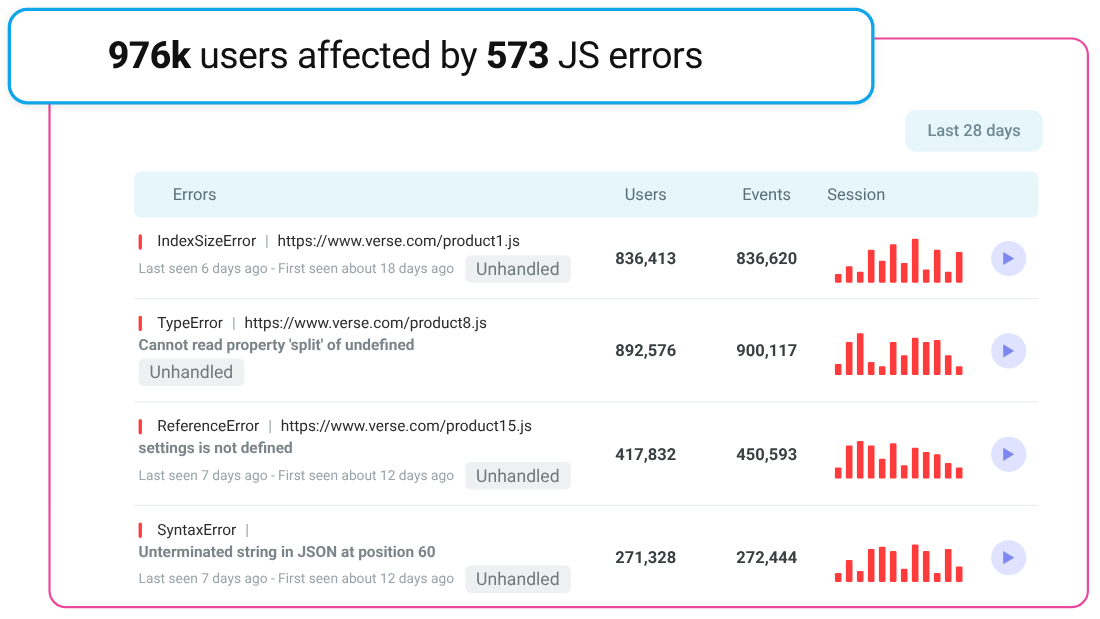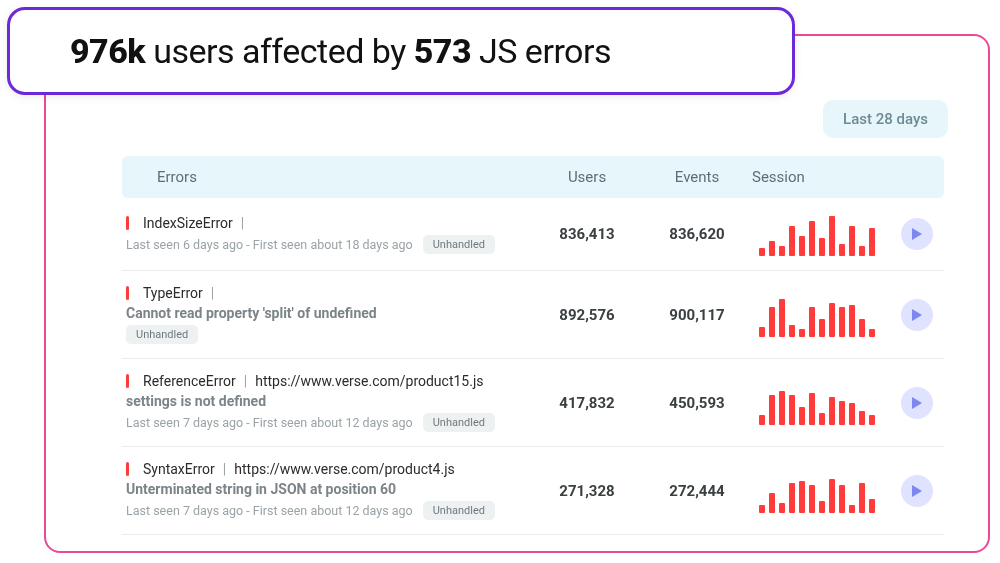--- a/index.html
+++ b/index.html
@@ -24,25 +24,25 @@
       overflow: hidden;
     }
 
     .headline-bubble {
       position: absolute;
       left: 7px;
       top: 7px;
       width: 788px;
       height: 88px;
       background: #fff;
-      border: 3px solid #6d28d9;
+      border: 3px solid #0ea5e9;
       border-radius: 18px;
       display: flex;
       align-items: center;
-      padding-left: 60px;
+      padding-left: 88px;
       z-index: 10;
       box-shadow: 0 2px 8px rgba(0,0,0,0.08);
     }
     .headline {
       font-size: 34px;
       color: #111;
       font-weight: 400;
       letter-spacing: -0.5px;
     }
     .headline .bold { font-weight: 800; }
@@ -92,21 +92,21 @@
 
     .cell-error { padding-left: 4px; padding-right: 10px; }
     .line1 { display: flex; align-items: center; gap: 8px; font-size: 14px; color: #2b2b2b; margin-bottom: 4px; }
     .red-pipe { display: inline-block; width: 3px; height: 14px; background: #ff3b3b; border-radius: 2px; margin-right: 6px; }
     .sep-pipe { color: #9aa3a7; }
     .line2 { font-size: 14px; font-weight: 700; color: #7b8488; margin-bottom: 4px; }
     .line3 { font-size: 12.5px; color: #9aa3a7; display: flex; align-items: center; gap: 10px; }
     .unhandled-badge {
       background: #eef1f2;
       color: #6f7a7f;
-      font-size: 11px;
+      font-size: 16px;
       padding: 3px 10px;
       border-radius: 5px;
     }
 
     .cell-num { text-align: center; font-size: 15px; color: #3a3f41; font-weight: bold; }
 
     .cell-spark { display: flex; align-items: flex-end; justify-content: center; gap: 4px; height: 44px; padding: 0 6px; }
     .cell-spark .bar { width: 6px; background: #ff3b3b; border-radius: 1px; }
 
     .cell-session { display: flex; align-items: center; justify-content: center; }
@@ -131,20 +131,21 @@
       <div class="th-events">Events</div>
       <div class="th-session">Session</div>
     </div>
     <div id="rows">
         <div class="row">
           <div class="cell-error">
             <div class="line1">
               <span class="red-pipe"></span>
               <span>IndexSizeError</span>
               <span class="sep-pipe">|</span>
+              <span>https://www.verse.com/product1.js</span>
             </div>
             <div class="line3">
               <span>Last seen 6 days ago - First seen about 18 days ago</span>
               <span class="unhandled-badge">Unhandled</span>
             </div>
           </div>
           <div class="cell-num">836,413</div>
           <div class="cell-num">836,620</div>
           <div class="cell-spark">
             <div class="bar" style="height: 8px;"></div>
@@ -167,20 +168,21 @@
               </svg>
             </div>
           </div>
         </div>
         <div class="row">
           <div class="cell-error">
             <div class="line1">
               <span class="red-pipe"></span>
               <span>TypeError</span>
               <span class="sep-pipe">|</span>
+              <span>https://www.verse.com/product8.js</span>
             </div>
             <div class="line2">Cannot read property 'split' of undefined</div>
             <div class="line3">
               <span class="unhandled-badge">Unhandled</span>
             </div>
           </div>
           <div class="cell-num">892,576</div>
           <div class="cell-num">900,117</div>
           <div class="cell-spark">
             <div class="bar" style="height: 10px;"></div>
@@ -241,21 +243,20 @@
               </svg>
             </div>
           </div>
         </div>
         <div class="row">
           <div class="cell-error">
             <div class="line1">
               <span class="red-pipe"></span>
               <span>SyntaxError</span>
               <span class="sep-pipe">|</span>
-              <span>https://www.verse.com/product4.js</span>
             </div>
             <div class="line2">Unterminated string in JSON at position 60</div>
             <div class="line3">
               <span>Last seen 7 days ago - First seen about 12 days ago</span>
               <span class="unhandled-badge">Unhandled</span>
             </div>
           </div>
           <div class="cell-num">271,328</div>
           <div class="cell-num">272,444</div>
           <div class="cell-spark">

